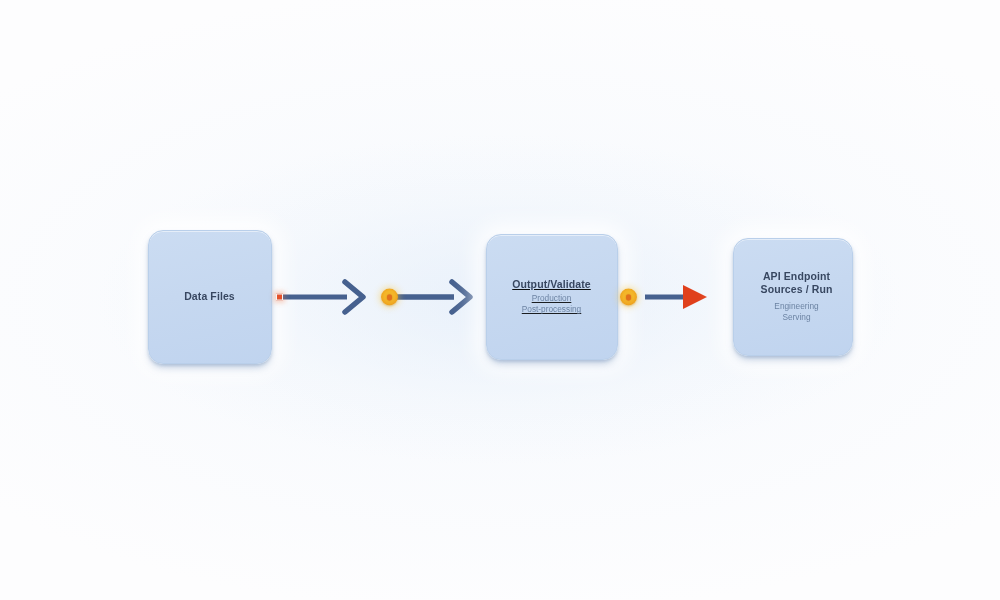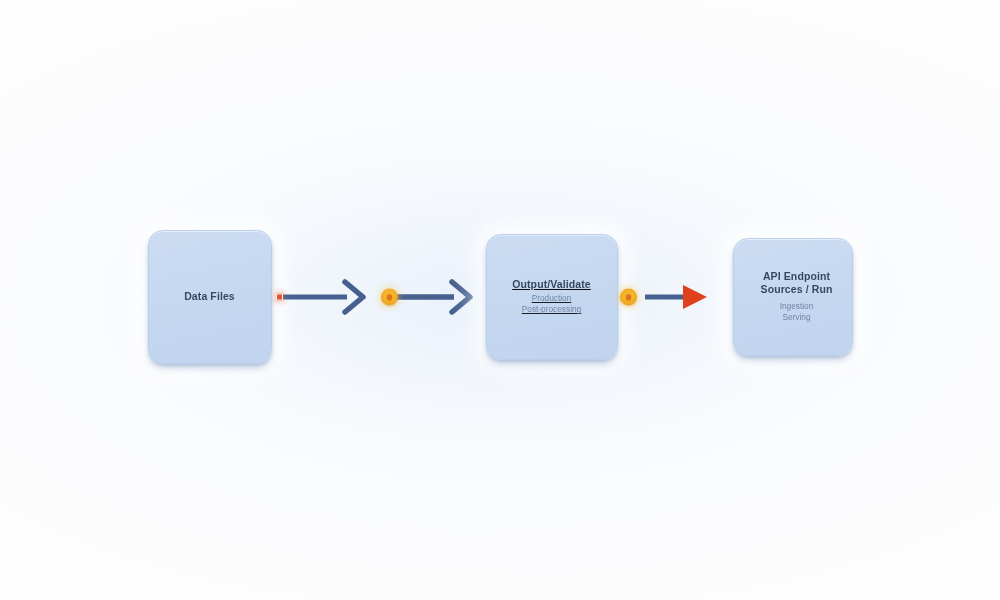--- a/index.html
+++ b/index.html
@@ -178,19 +178,19 @@
       </svg>
     </div>
 
     <div class="node n4">
       <div class="node-title">
         <div>API Endpoint</div>
         <div>Sources / Run</div>
       </div>
       <div class="node-sub">
         <span class="gap"></span>
-        <div>Ingestion</div>
+        <div>Engineering</div>
         <div>Serving</div>
       </div>
     </div>
 
   </div>
 </div>
 
 </body></html>

